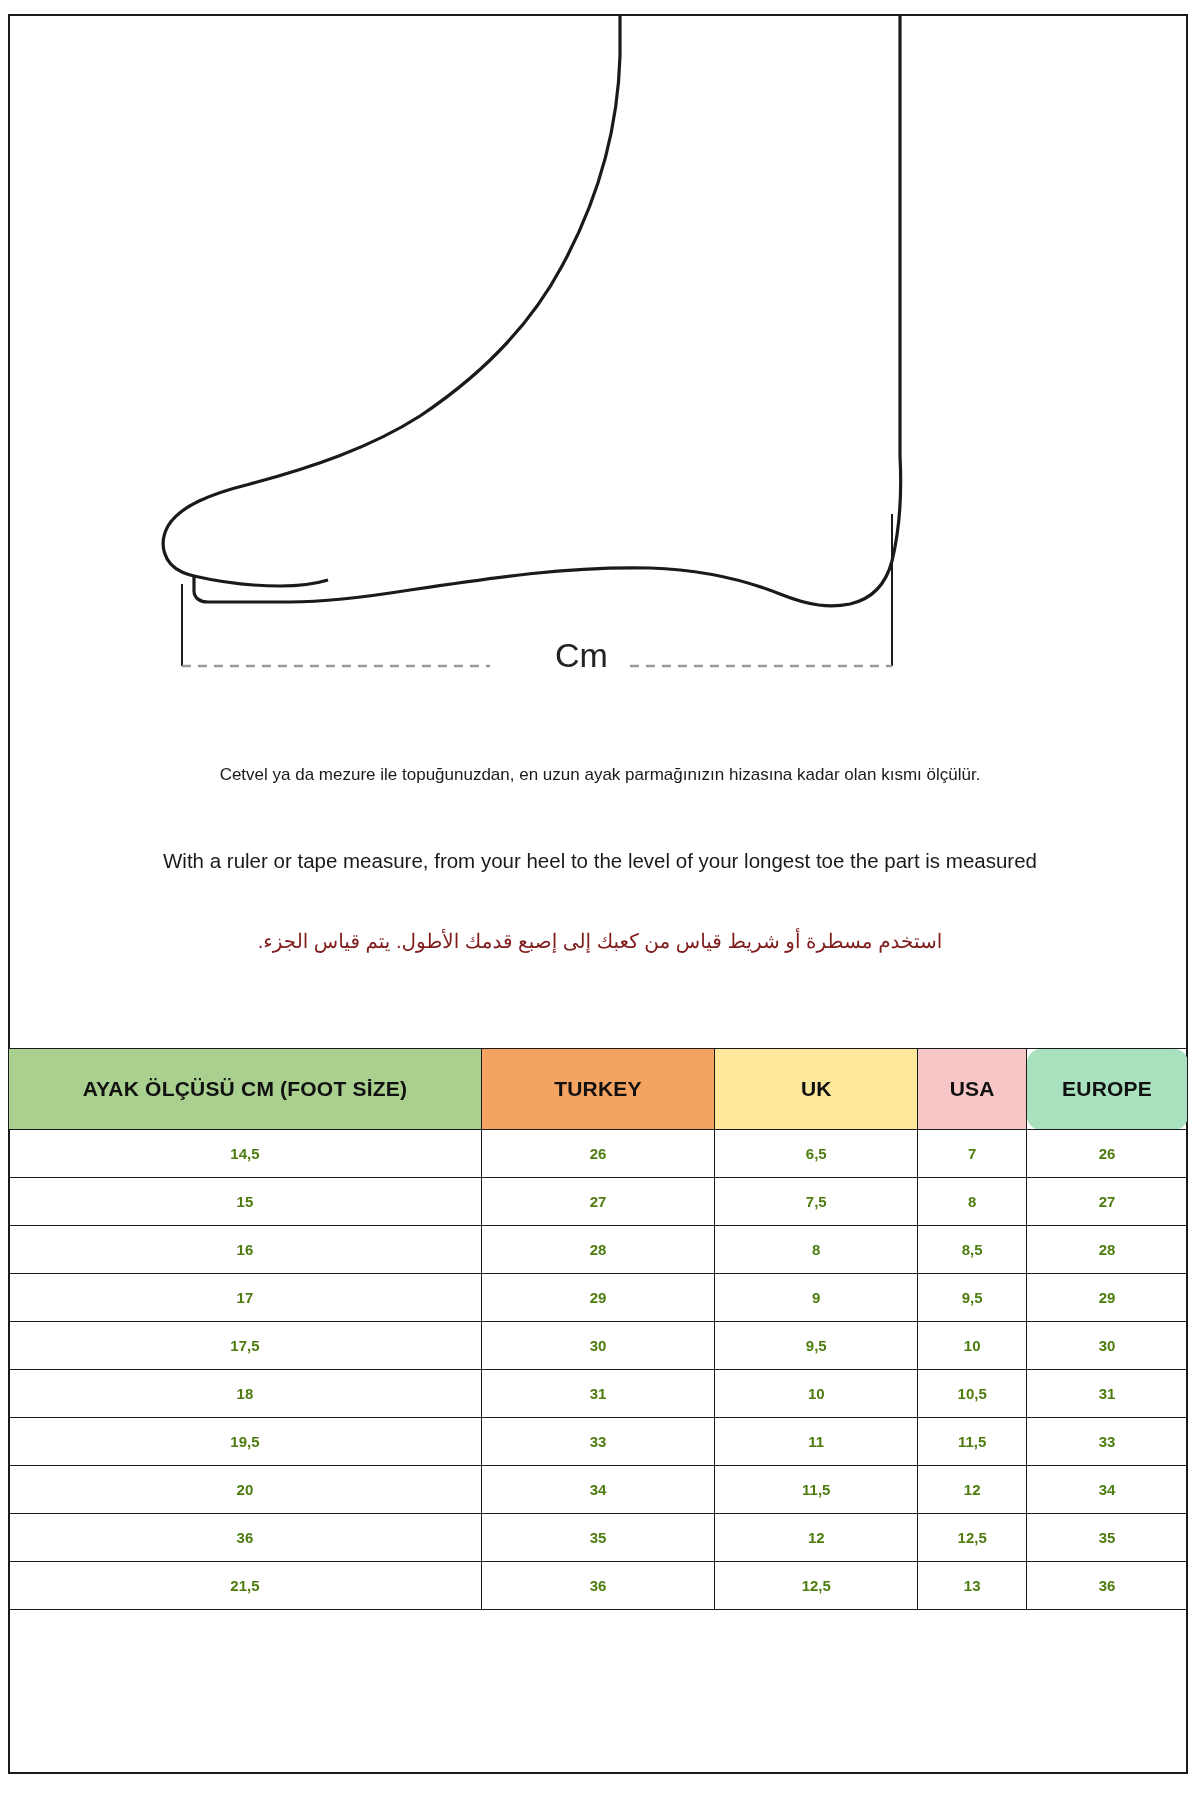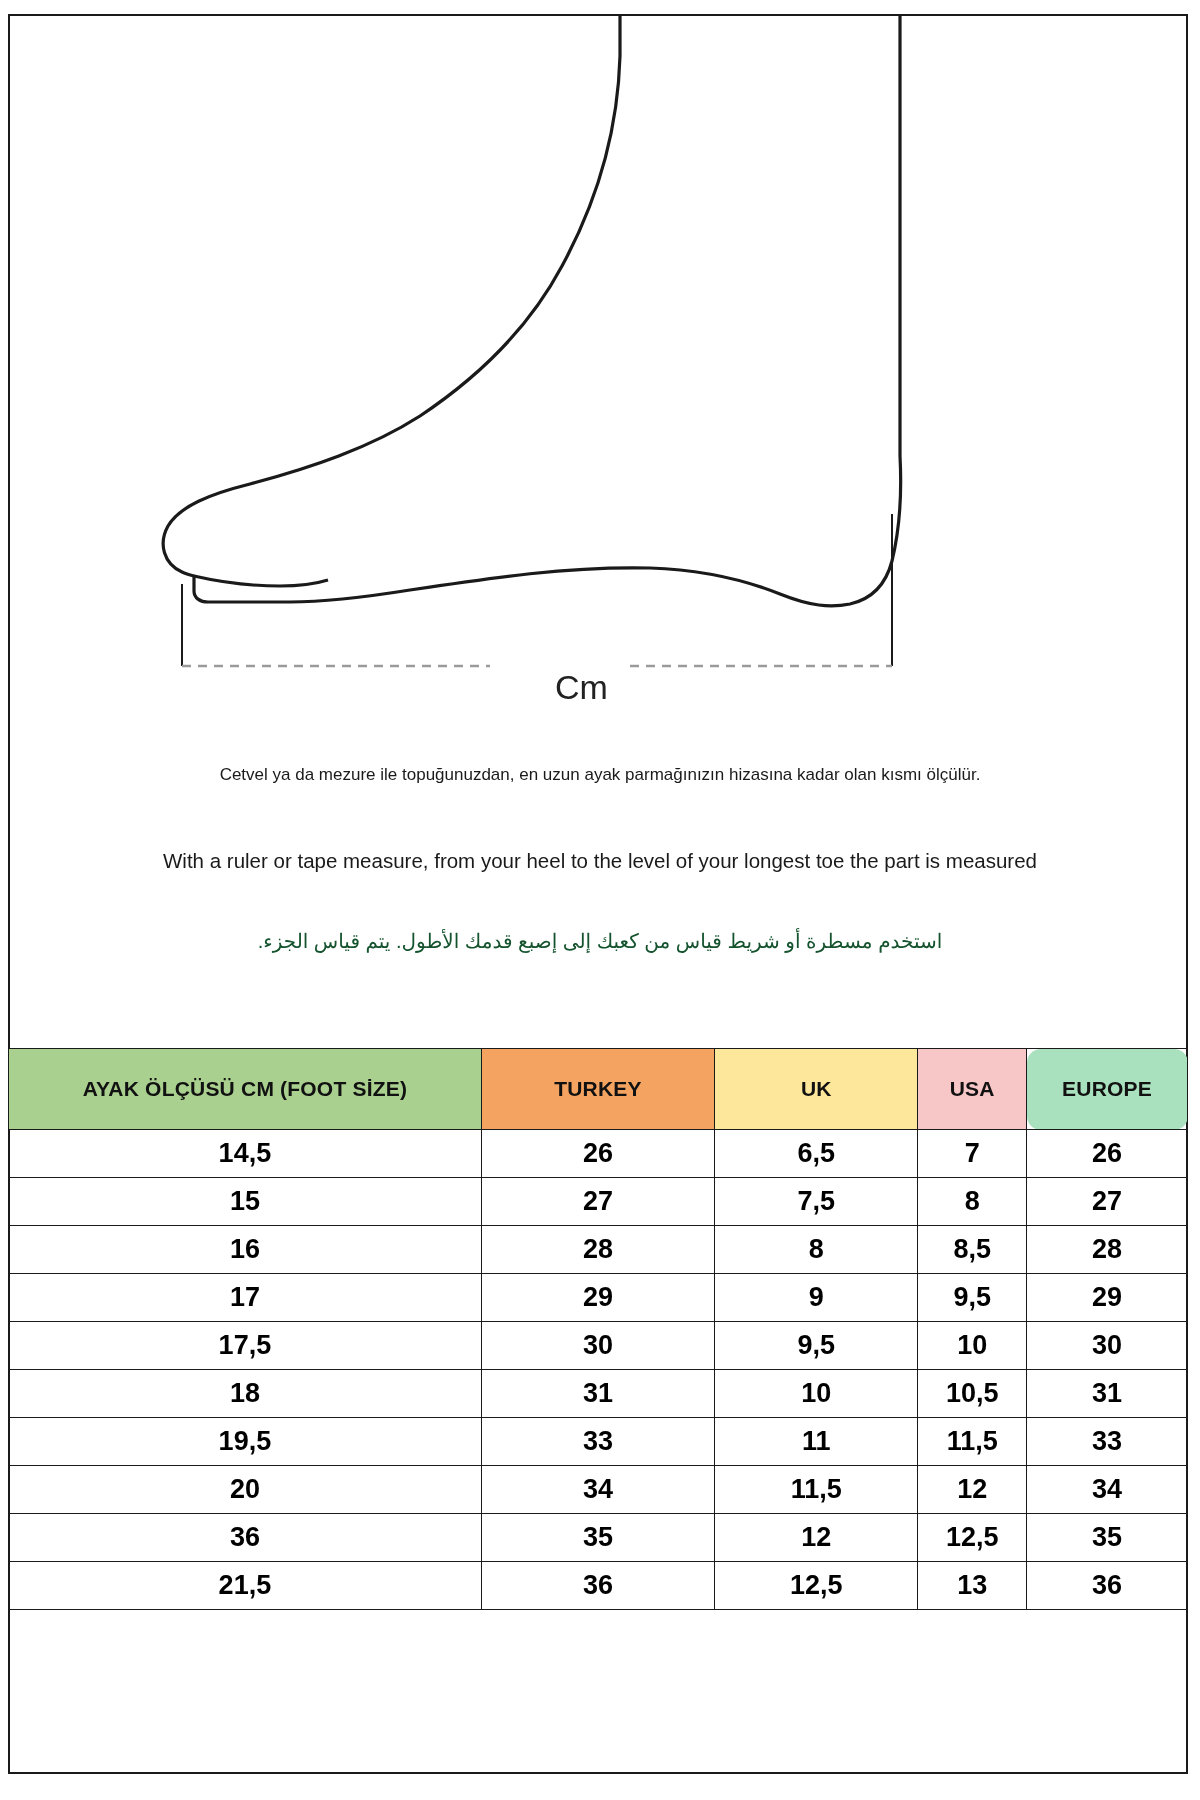--- a/index.html
+++ b/index.html
@@ -41,21 +41,21 @@
     height: 700px;
   }
   .foot-svg {
     position: absolute;
     left: 120px;
     top: 0px;
   }
   .cm-label {
     position: absolute;
     left: 545px;
-    top: 652px;
+    top: 620px;
     font-size: 34px;
     color: #222;
     font-family: "Liberation Sans", sans-serif;
   }
 
   
   .instructions {
     position: absolute;
     left: 60px;
     top: 760px;
@@ -72,21 +72,21 @@
   .instr-en {
     font-size: 20.5px;
     line-height: 30px;
     color: #1a1a1a;
     margin: 56px auto 0 auto;
     width: 930px;
   }
   .instr-ar {
     font-size: 20px;
     line-height: 30px;
-    color: #14532d;
+    color: #7f1d1d;
     margin: 50px auto 12px auto;
     width: 940px;
     direction: rtl;
     text-align: center;
   }
 
   
   .size-table {
     position: absolute;
     left: 8px;
@@ -102,23 +102,23 @@
     font-family: "Liberation Sans", sans-serif;
   }
   .size-table thead th {
     height: 78px;
     font-size: 21px;
     font-weight: bold;
     letter-spacing: 0.2px;
   }
   .size-table tbody td {
     height: 45px;
-    font-size: 27px;
+    font-size: 15px;
     font-weight: bold;
-    color: #000000;
+    color: #4d7c0f;
   }
   .col-cm    { width: 470px; }
   .col-turkey{ width: 232px; }
   .col-uk    { width: 202px; }
   .col-usa   { width: 108px; }
   .col-europe{ width: 160px; }
 
   .th-cm     { background: #a9d08e; }
   .th-turkey { background: #f4a460; margin-left: 44px; }
   .th-uk     { background: #fde79a; }

